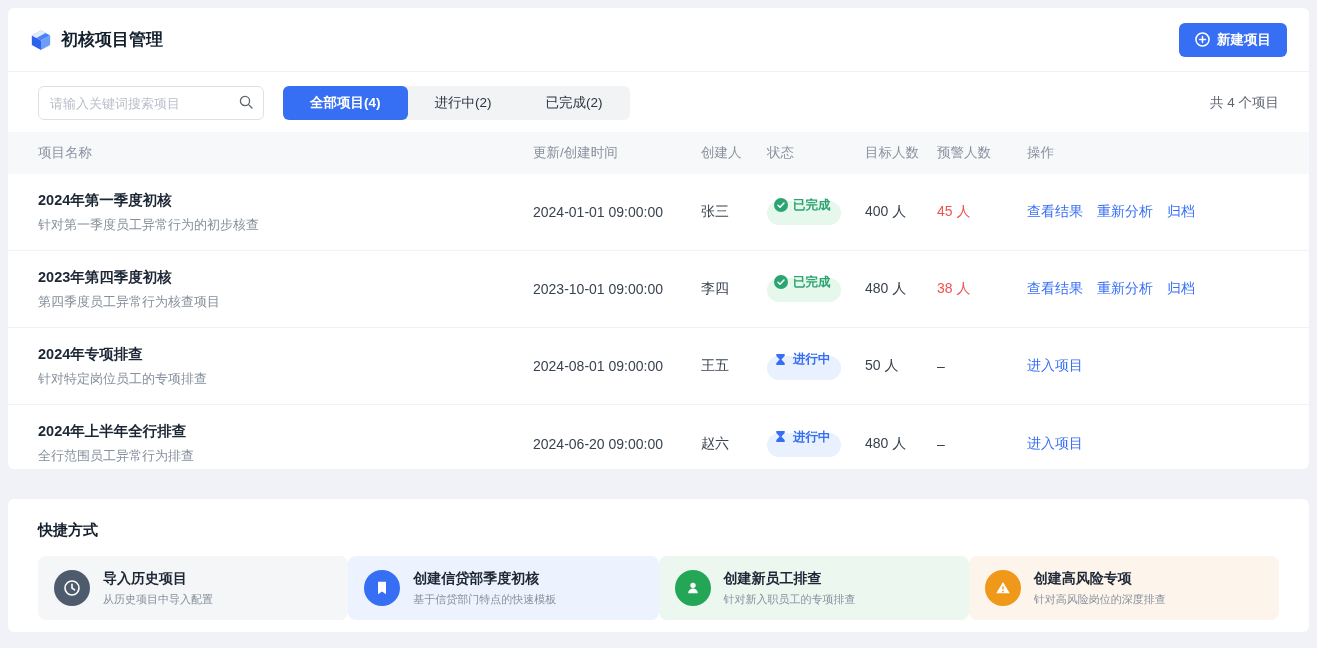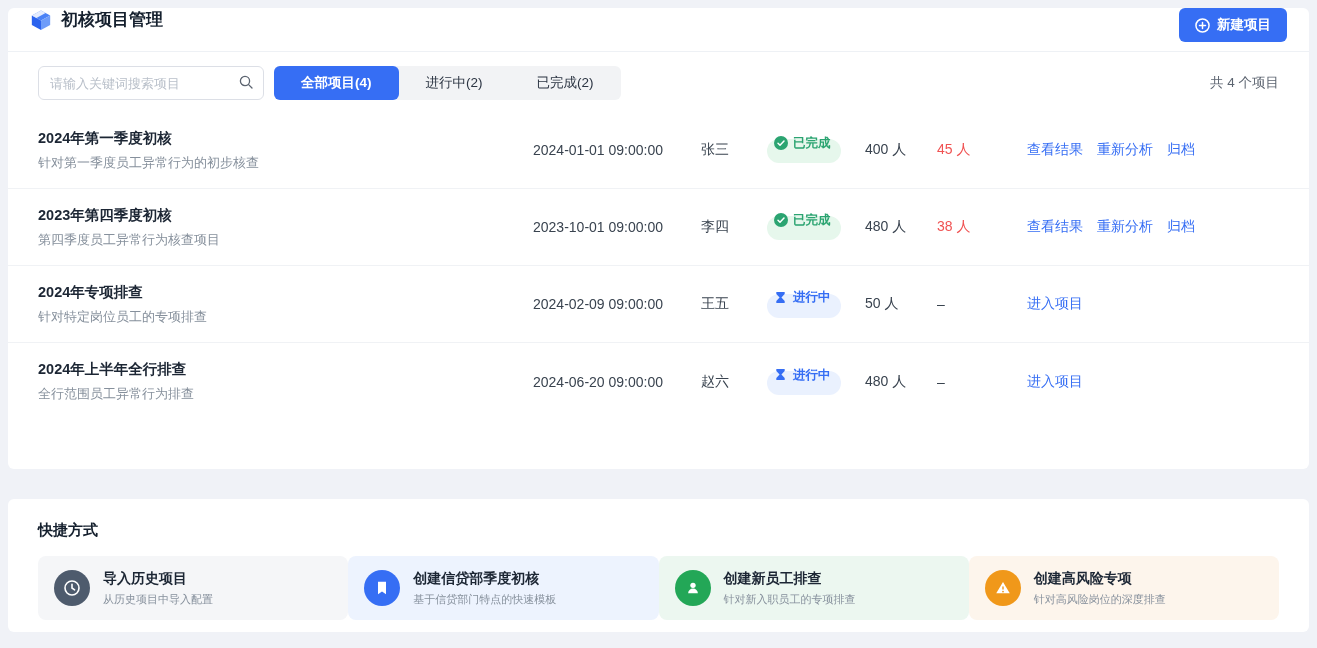--- a/index.html
+++ b/index.html
@@ -12,28 +12,28 @@
   body{
     background:var(--page-bg);
     font-family:"Liberation Sans","DejaVu Sans",sans-serif;
     color:var(--text1);
     overflow:hidden;
   }
   .card{background:#fff;border-radius:6px;margin:0 8px;}
   .card.top{margin-top:8px;height:461px;overflow:hidden;}
   .card.bottom{margin-top:30px;height:133px;padding:22px 30px;}
   
-  .page-header{display:flex;align-items:flex-start;justify-content:space-between;height:44px;padding:0 22px;border-bottom:1px solid #eef1f5;}
+  .page-header{display:flex;align-items:center;justify-content:space-between;height:64px;padding:0 22px;border-bottom:1px solid #eef1f5;}
   .header-left{display:flex;align-items:center;gap:9px;}
   .cube{width:22px;height:22px;display:inline-flex;}
   .page-title{font-size:17px;font-weight:bold;color:#15202e;}
   .new-btn{display:inline-flex;align-items:center;gap:7px;background:var(--primary);color:#fff;border:none;border-radius:6px;height:34px;padding:0 16px;font-size:13.5px;font-weight:bold;cursor:pointer;font-family:inherit;}
   
   .toolbar{display:flex;align-items:center;height:34px;margin:14px 30px 12px 30px;}
-  .search-box{position:relative;width:226px;height:34px;margin-right:10px;}
+  .search-box{position:relative;width:226px;height:34px;margin-right:19px;}
   .search-box input{width:100%;height:100%;border:1px solid #dcdfe6;border-radius:6px;padding:0 32px 0 11px;font-size:13px;color:var(--text1);outline:none;font-family:inherit;}
   .search-box input::placeholder{color:#b8bfc9;}
   .search-icon{position:absolute;right:10px;top:8px;width:16px;height:16px;}
   .tab-group{display:flex;background:#f2f3f5;border-radius:6px;height:34px;align-items:stretch;}
   .tab{display:flex;align-items:center;padding:0 27px;font-size:13.5px;color:#2b3442;cursor:pointer;border-radius:6px;white-space:nowrap;}
   .tab.active{background:var(--primary);color:#fff;font-weight:bold;}
   .total-count{margin-left:auto;font-size:13.5px;color:#5c6470;}
   
   .grid-row{display:grid;grid-template-columns:minmax(0,1fr) 168px 66px 98px 72px 90px 252px;align-items:center;padding:0 30px;}
   .thead{height:42px;background:#f7f8fa;}
@@ -96,20 +96,29 @@
       </span>
     </div>
     <div class="tab-group" id="tab-group">
         <div class="tab active">全部项目(4)</div>
         <div class="tab">进行中(2)</div>
         <div class="tab">已完成(2)</div>
       </div>
     <span class="total-count">共 4 个项目</span>
   </div>
 
+  <div class="grid-row thead" id="table-head">
+      <div class="hcell">项目名称</div>
+      <div class="hcell">更新/创建时间</div>
+      <div class="hcell">创建人</div>
+      <div class="hcell">状态</div>
+      <div class="hcell">目标人数</div>
+      <div class="hcell">预警人数</div>
+      <div class="hcell">操作</div>
+    </div>
   <div id="table-body">
   <div class="grid-row trow">
     <div>
       <div class="pname">2024年第一季度初核</div>
       <div class="pdesc">针对第一季度员工异常行为的初步核查</div>
     </div>
     <div class="cell">2024-01-01 09:00:00</div>
     <div class="cell">张三</div>
     <div class="cell">
       <span class="badge done">
@@ -156,21 +165,21 @@
           <a class="op-link">重新分析</a>
           <a class="op-link">归档</a>
         </div>
   </div>
 
   <div class="grid-row trow">
     <div>
       <div class="pname">2024年专项排查</div>
       <div class="pdesc">针对特定岗位员工的专项排查</div>
     </div>
-    <div class="cell">2024-02-09 09:00:00</div>
+    <div class="cell">2024-08-01 09:00:00</div>
     <div class="cell">王五</div>
     <div class="cell">
       <span class="badge processing">
         <span class="badge-icon">
               <svg viewBox="0 0 14 14" width="13" height="13">
                 <path d="M2.5 1h9v2.2L8 7l3.5 3.8V13h-9v-2.2L6 7 2.5 3.2z" fill="#366ef4"></path>
               </svg>
             </span>
         <span class="badge-text">进行中</span>
       </span>

